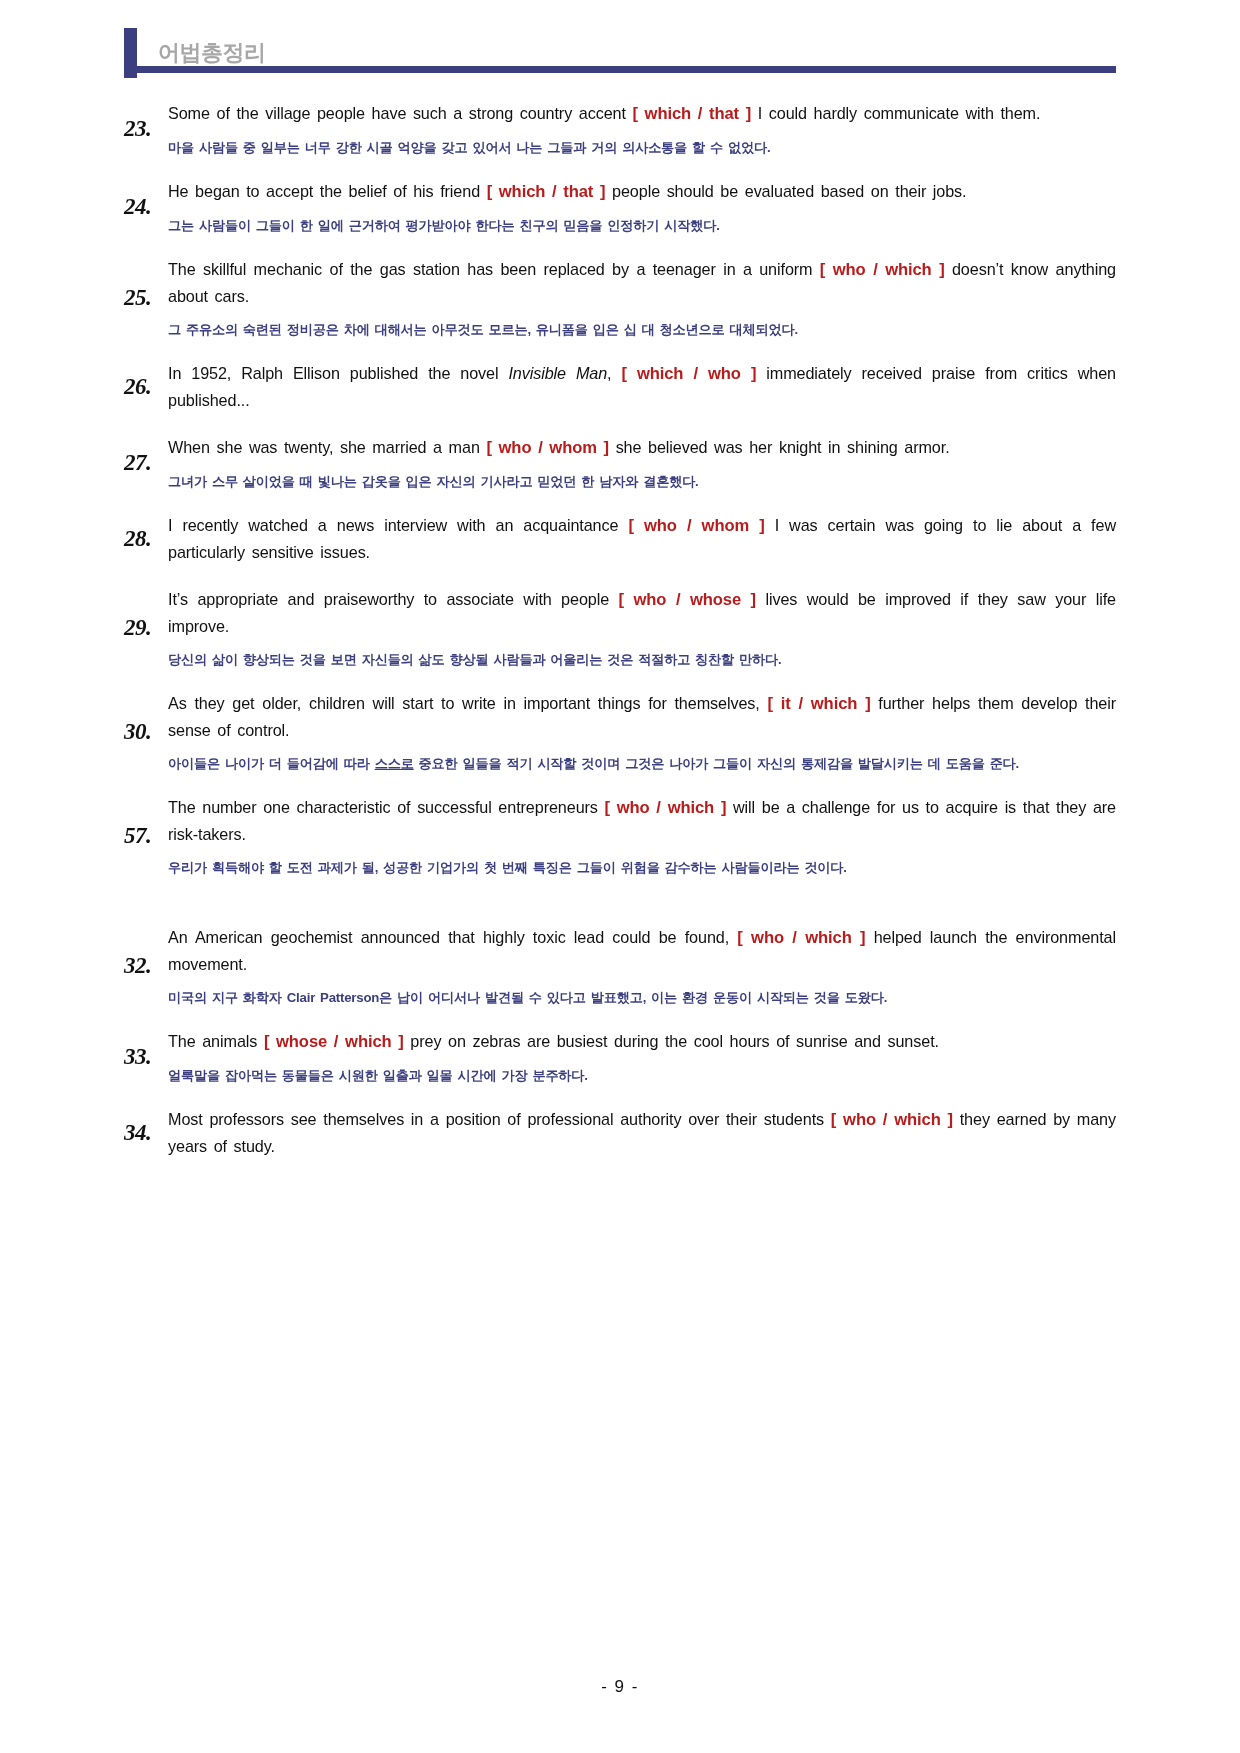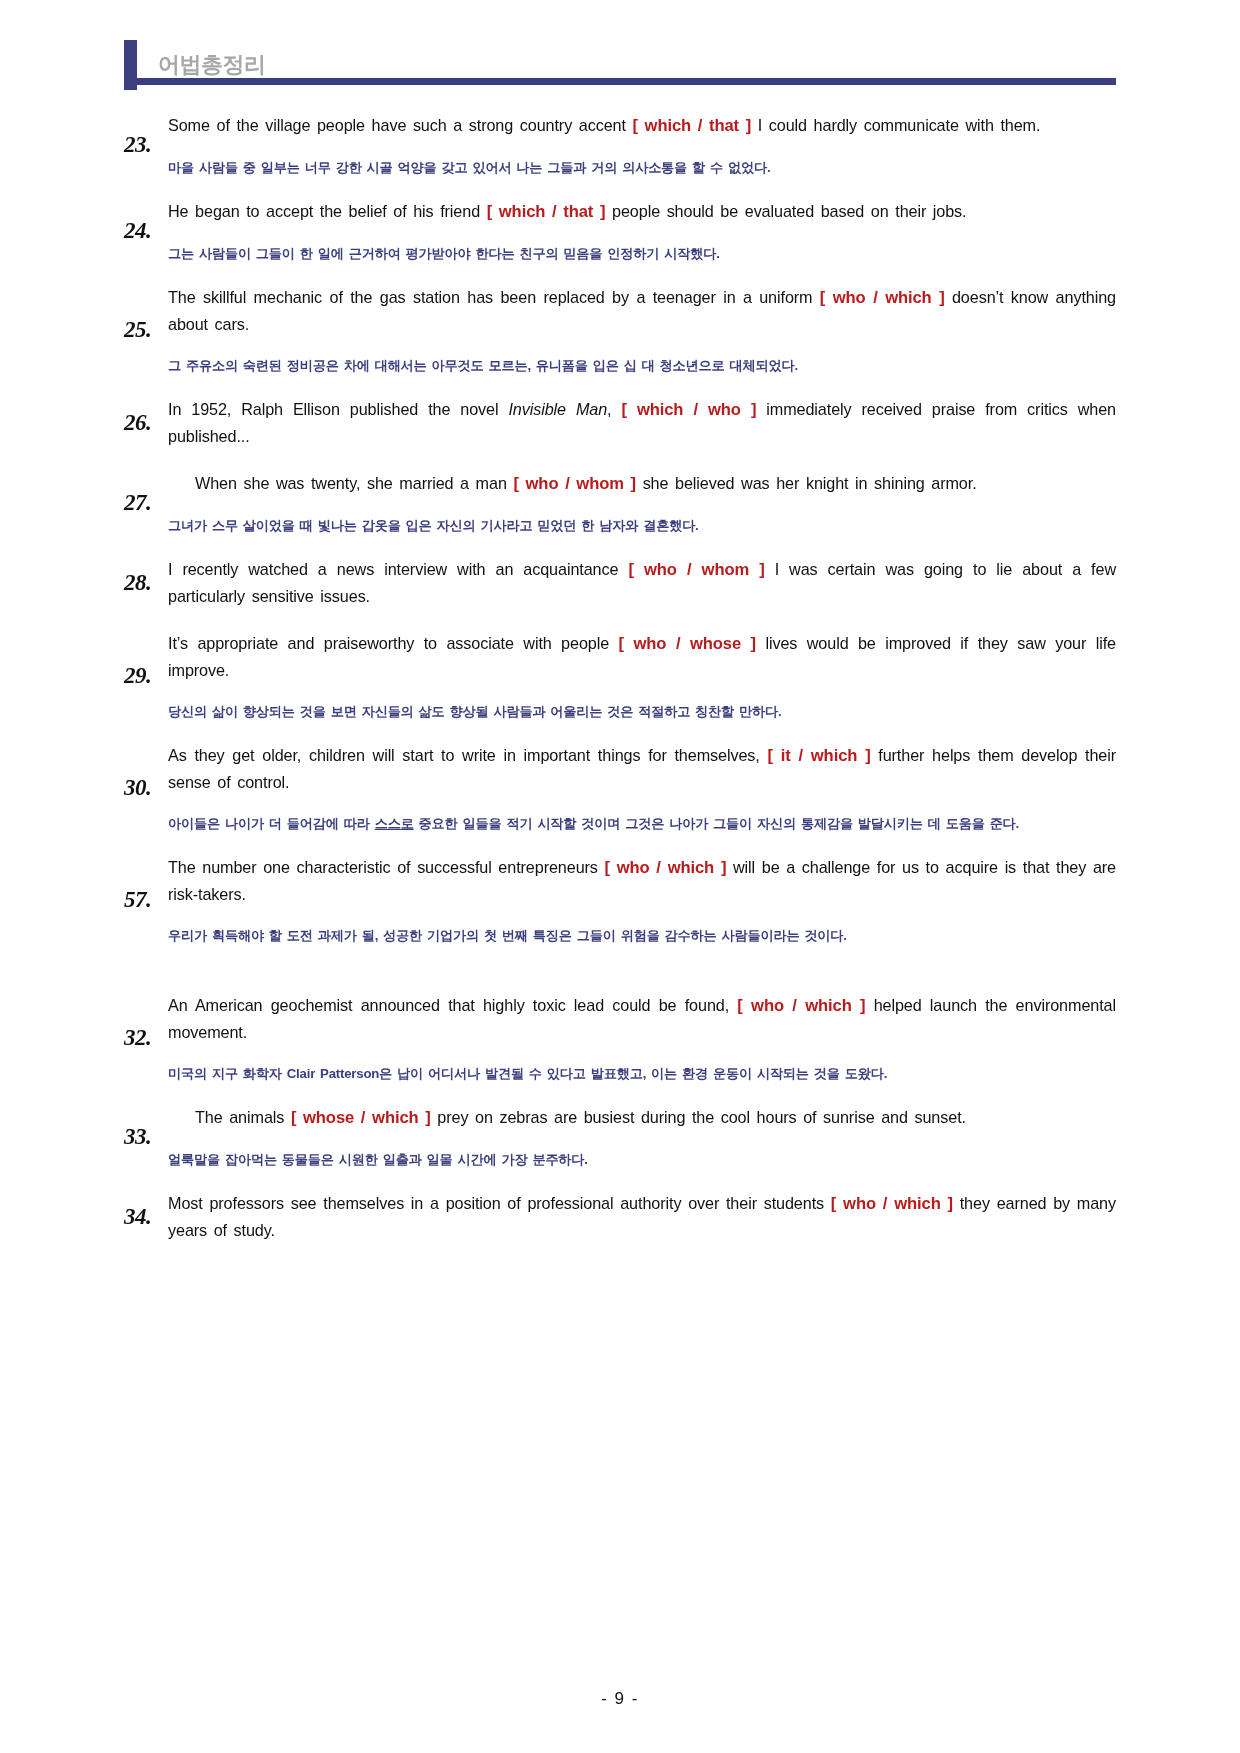--- a/index.html
+++ b/index.html
@@ -20,21 +20,21 @@
     width: 1240px;
     height: 1753px;
     box-sizing: border-box;
     padding: 0;
     position: relative;
   }
 
   
   .header {
     position: relative;
-    margin: 12px 0 0 0;
+    margin: 0 0 0 0;
     padding: 28px 0 0 0;
     height: 78px;
     box-sizing: border-box;
   }
   .header-inner {
     display: flex;
     align-items: center;
     padding-left: 124px;
     height: 50px;
   }
@@ -97,33 +97,33 @@
 
   .qen {
     font-size: 16.2px;
     line-height: 26px;
     color: #111111;
     text-align: justify;
     text-justify: inter-word;
     word-spacing: 2.2px;
     letter-spacing: -0.1px;
   }
-  .qen.nojust { text-align: left; margin-left: 27px; }
+  .qen.nojust { text-align: left; }
 
   .choice {
     color: #b91c1c;
     font-weight: bold;
     font-size: 16.6px;
     white-space: nowrap;
   }
 
   .ital { font-style: italic; }
 
   .qko {
-    margin-top: 19px;
+    margin-top: 11px;
     font-size: 13.2px;
     line-height: 19px;
     color: #3b3f7f;
     font-weight: bold;
     letter-spacing: -0.2px;
     word-spacing: 1.5px;
   }
   .qko u { text-decoration: underline; }
 
   .gap-lg { height: 26px; }

